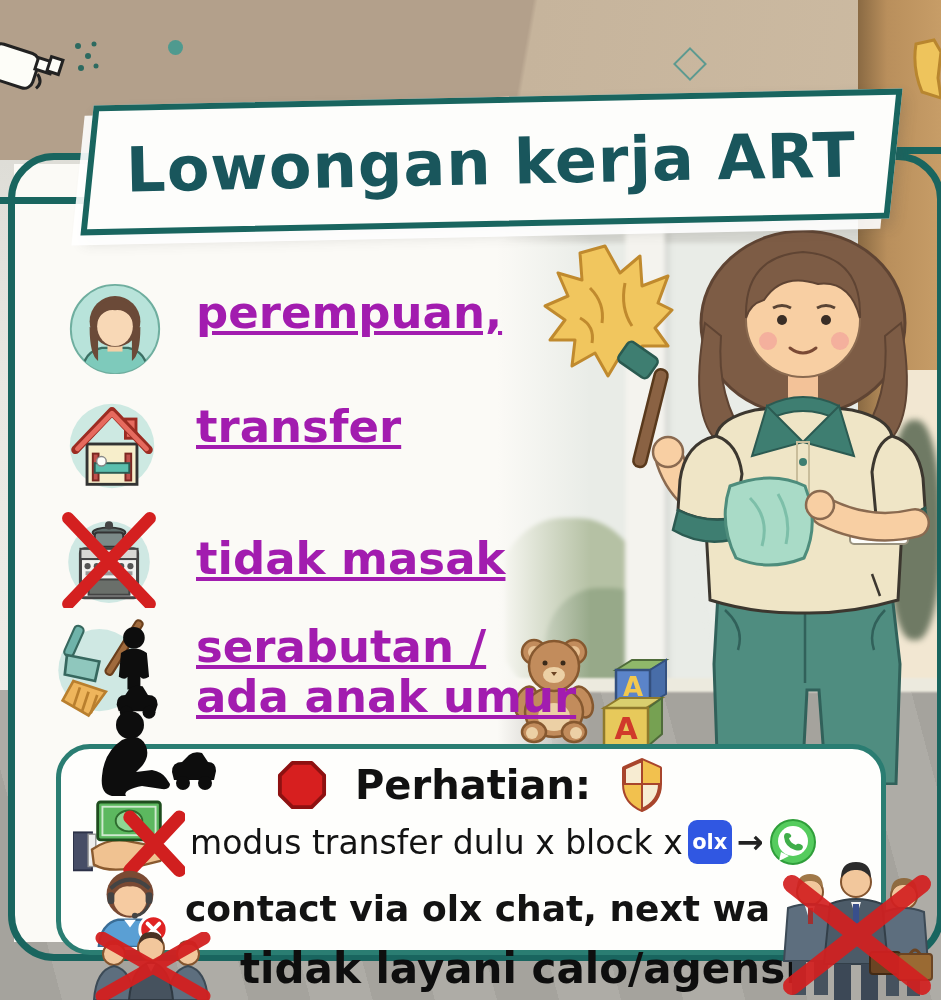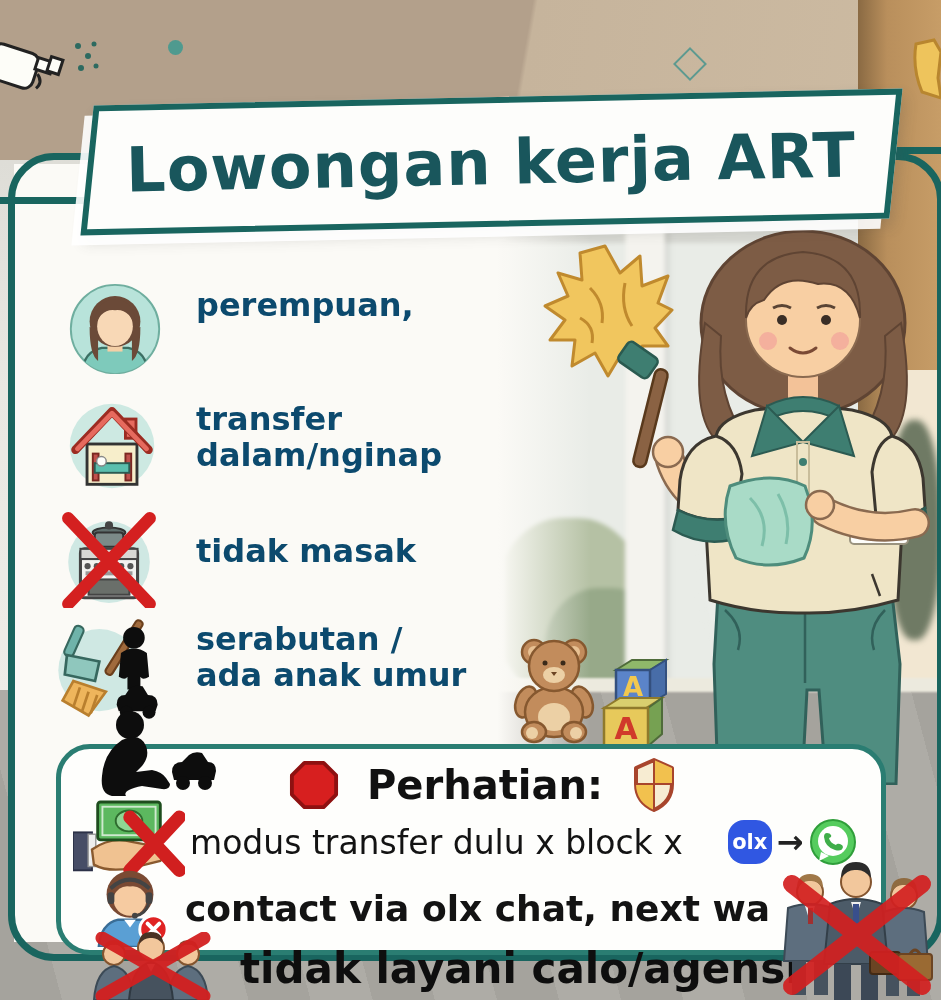--- a/index.html
+++ b/index.html
@@ -33,30 +33,30 @@
     background:linear-gradient(to right,#fbfaf6 0%,#fbfaf6 78%,rgba(251,250,246,0) 93%);}
   .frame{left:8px;top:153px;width:922px;height:794px;border:7px solid #19655f;border-radius:46px;z-index:5;pointer-events:none;}
   
   .banner{left:88px;top:97px;width:795px;height:118px;background:#fdfdfb;border:6px solid #19655f;
     transform:skewX(-7deg) rotate(-1.2deg);z-index:8;display:flex;align-items:center;justify-content:center;
     box-shadow:-8px 10px 0 rgba(255,255,255,.9),4px 8px 14px rgba(70,70,70,.18);}
   .banner .t{transform:skewX(7deg);font-size:62px;font-weight:bold;color:#19565c;letter-spacing:1px;white-space:nowrap;}
   .line-l{left:0;top:197px;width:92px;height:7px;background:#19655f;z-index:7;}
   .line-r{left:852px;top:147px;width:89px;height:7px;background:#19655f;z-index:7;}
   
-  .req-text{z-index:7;font-size:32px;font-weight:bold;color:#0c4a6e;line-height:1.12;white-space:nowrap;}
+  .req-text{z-index:7;font-size:45px;font-weight:bold;color:#a21caf;line-height:1.12;white-space:nowrap;text-decoration:underline;}
   .req-icon{z-index:7;}
   
   .notice{left:56px;top:744px;width:820px;height:201px;background:#fefefc;border:5px solid #2a7d72;border-radius:34px;z-index:6;}
-  .notice-head{position:absolute;left:0;top:8px;width:100%;display:flex;align-items:center;justify-content:center;gap:28px;margin-left:12px;}
+  .notice-head{position:absolute;left:0;top:8px;width:100%;display:flex;align-items:center;justify-content:center;gap:28px;}
   .notice-head .h{font-size:40px;font-weight:bold;color:#111;}
   .nline1{position:absolute;left:12px;top:56px;display:flex;align-items:center;gap:5px;}
   .nline1 .t{font-size:33px;font-weight:normal;color:#131313;white-space:nowrap;}
-  .olx-badge{width:44px;height:44px;border-radius:16px;background:#3057e2;color:#fff;display:flex;align-items:center;justify-content:center;
-    font-size:21px;font-weight:bold;letter-spacing:0;margin-left:40px;}
+  .olx-badge{width:44px;height:44px;border-radius:9px;background:#3057e2;color:#fff;display:flex;align-items:center;justify-content:center;
+    font-size:21px;font-weight:bold;letter-spacing:0;}
   .arrow{font-size:32px;font-weight:bold;color:#222;}
   .nline2{position:absolute;left:28px;top:120px;display:flex;align-items:center;gap:14px;}
   .nline2 .t{font-size:36px;font-weight:bold;color:#131313;white-space:nowrap;}
   
   .footer-row{left:84px;top:932px;display:flex;align-items:flex-start;z-index:7;}
   .footer-row .t{font-size:42px;font-weight:bold;color:#0e0e0e;margin-left:18px;margin-top:12px;white-space:nowrap;}
   .sil{z-index:7;}
   .toys{z-index:4;}
   .woman{z-index:3;}
   .spray{z-index:3;}
@@ -225,21 +225,20 @@
     <rect x="64" y="24" width="11" height="20" fill="#e66a5e" stroke="#9c2c22" stroke-width="3"></rect>
     <path d="M12,56 L50,16 L88,56" fill="none" stroke="#9c2c22" stroke-width="9" stroke-linecap="round" stroke-linejoin="round"></path>
     <path d="M14,55 L50,18 L86,55" fill="none" stroke="#e66a5e" stroke-width="5" stroke-linecap="round" stroke-linejoin="round"></path>
     <rect x="30" y="60" width="6" height="28" fill="#c0504d" stroke="#7a2722" stroke-width="2"></rect>
     <rect x="64" y="60" width="6" height="28" fill="#c0504d" stroke="#7a2722" stroke-width="2"></rect>
     <rect x="32" y="70" width="36" height="10" fill="#5bbfae" stroke="#2c5b52" stroke-width="2"></rect>
     <circle cx="39" cy="68" r="5" fill="#fdfdfa" stroke="#888" stroke-width="1.5"></circle>
   </svg>
   <div class="abs req-text" style="left:196px;top:402px">
     <div>transfer</div>
-    <div>dalam/nginap</div>
   </div>
 
   <svg class="abs req-icon" style="left:58px;top:506px" width="102" height="102" viewBox="0 0 100 100">
     <circle cx="50" cy="55" r="40" fill="#cfe8e3"></circle>
     <ellipse cx="50" cy="26" rx="16" ry="5" fill="#5f6f6d" stroke="#333" stroke-width="2"></ellipse>
     <rect x="36" y="26" width="28" height="14" rx="3" fill="#7b8a88" stroke="#333" stroke-width="2"></rect>
     <circle cx="50" cy="19" r="4" fill="#444"></circle>
     <rect x="22" y="42" width="56" height="48" rx="4" fill="#f2f2f0" stroke="#444" stroke-width="3"></rect>
     <rect x="22" y="42" width="56" height="10" fill="#d8d8d4" stroke="#444" stroke-width="2"></rect>
     <circle cx="29" cy="59" r="3" fill="#555"></circle>

